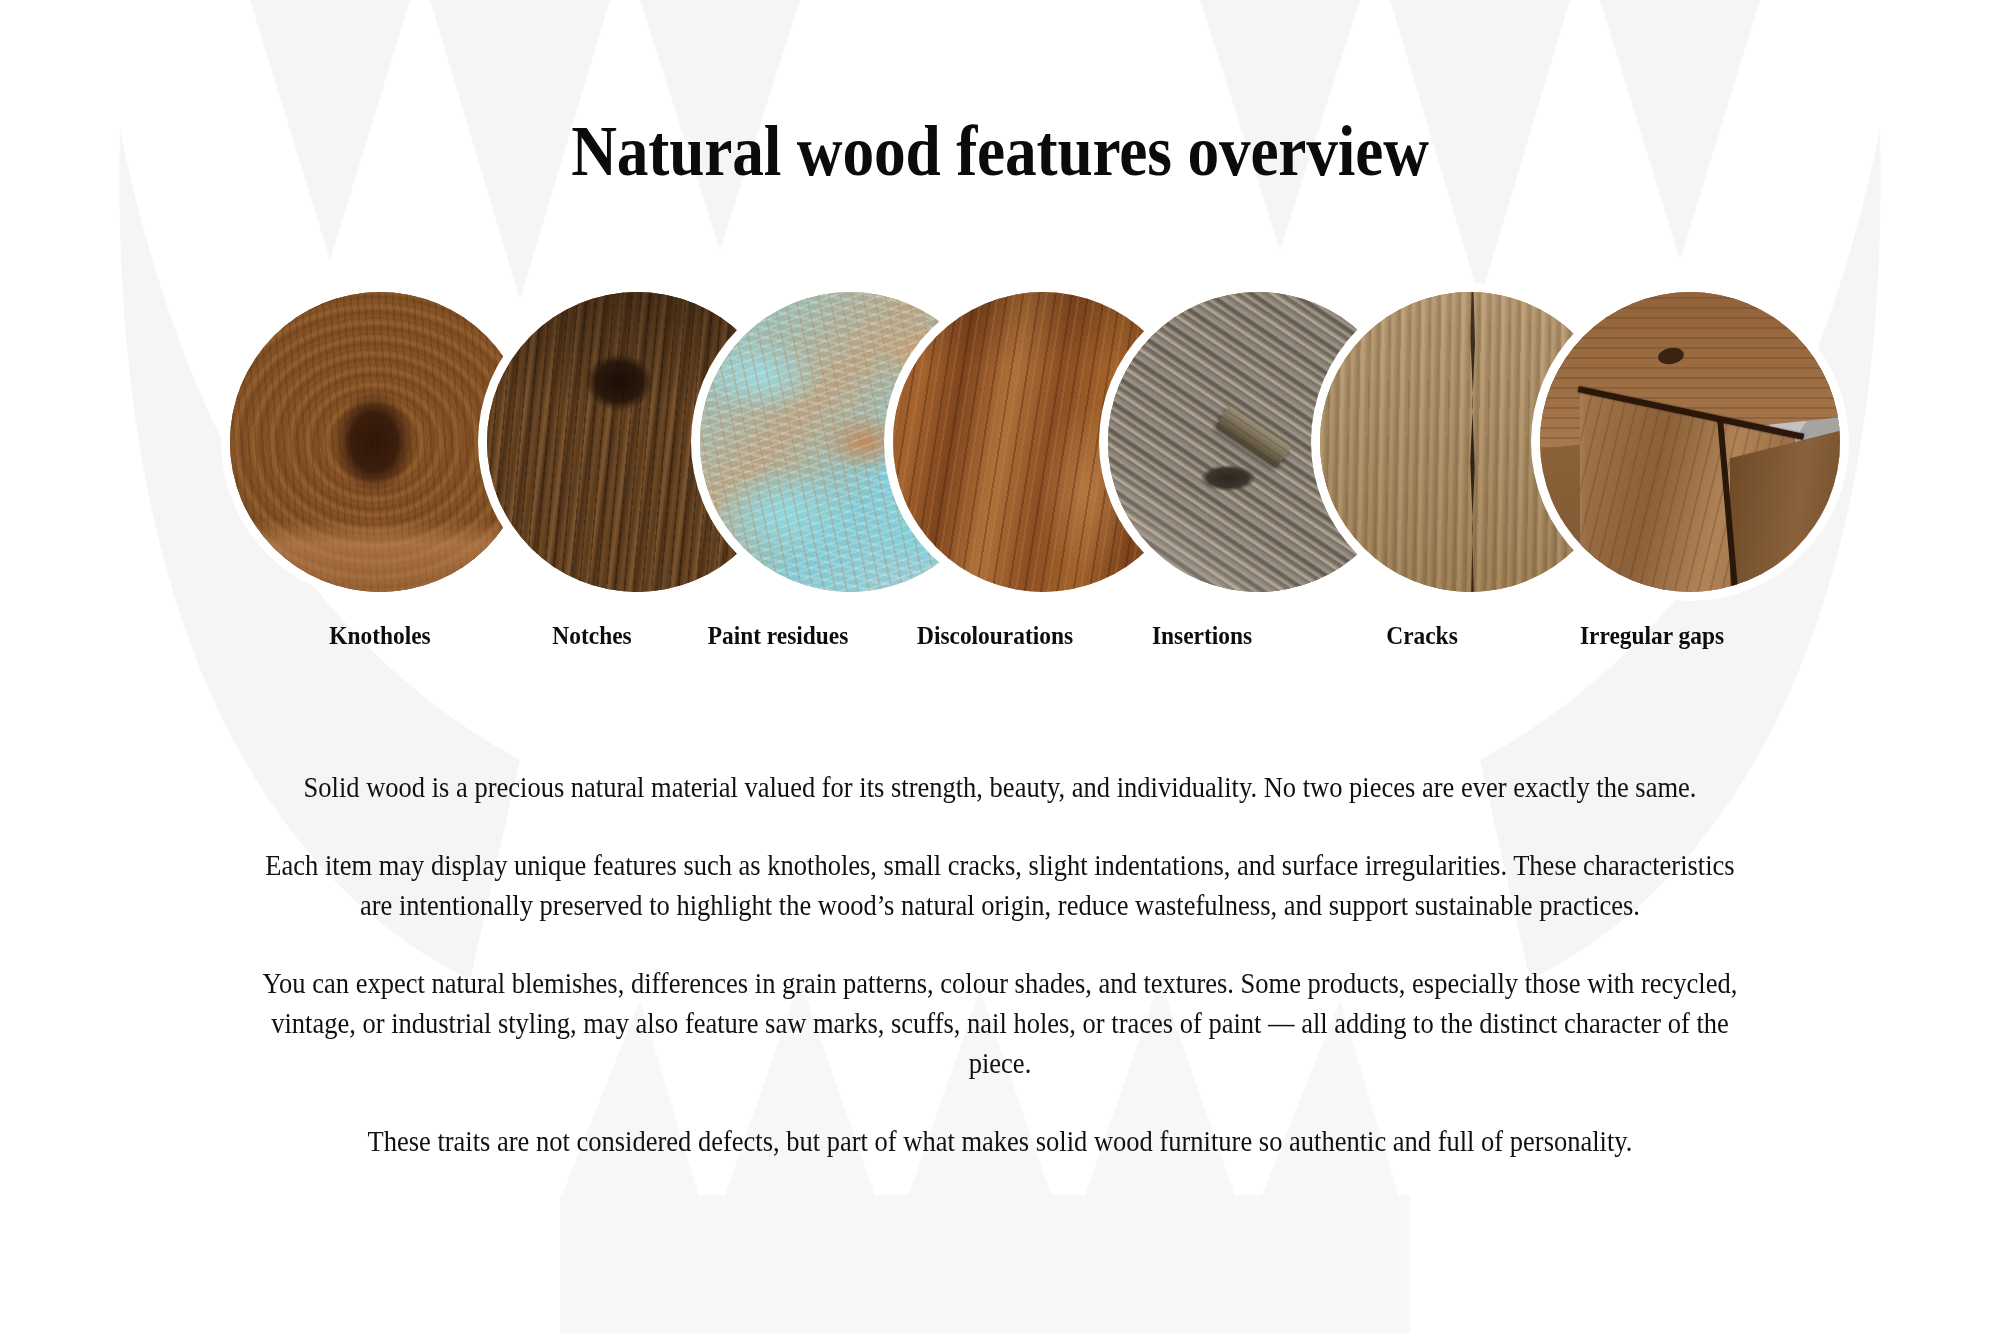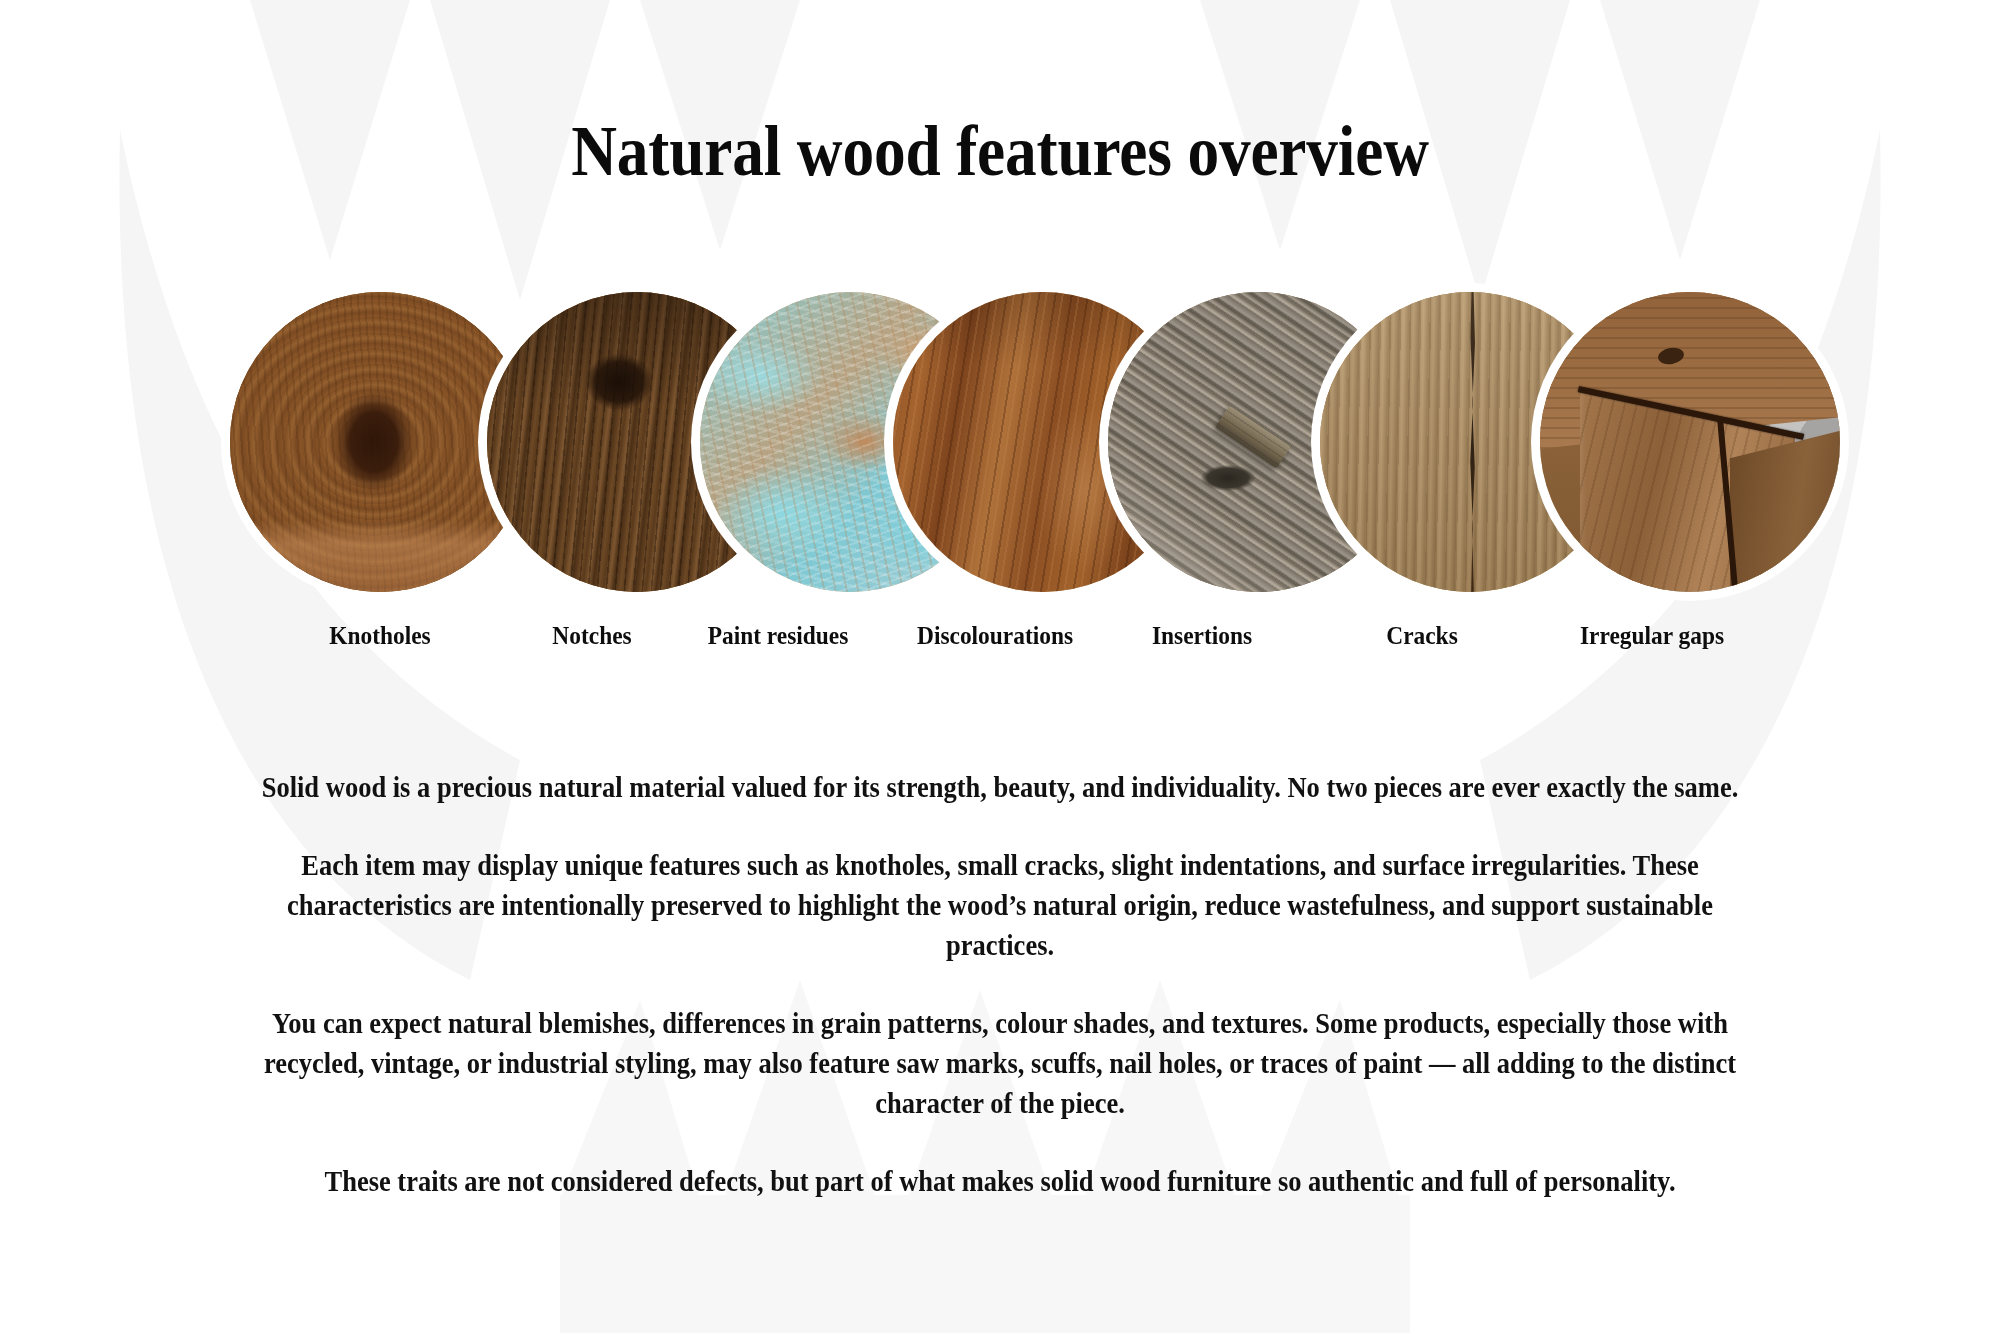--- a/index.html
+++ b/index.html
@@ -251,21 +251,20 @@
     transform:scaleX(0.90);
     white-space:nowrap;
   }
 
   
   #body-copy {
     position:absolute;
     top:768px; left:150px;
     width:1700px;
     text-align:center;
-    font-weight:bold;
   }
   .para {
     font-family:"Liberation Serif", serif;
     font-size:28.5px;
     line-height:40px;
     color:#111111;
     transform:scaleX(0.93);
     transform-origin:center top;
   }
   .para + .para { margin-top:38px; }

